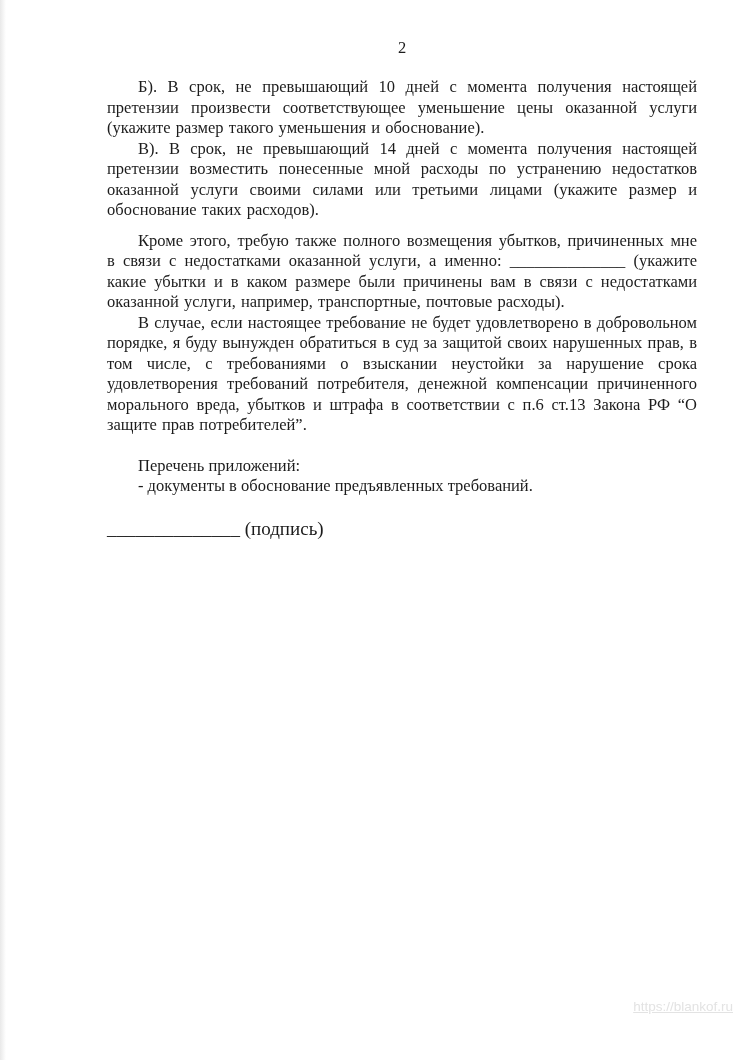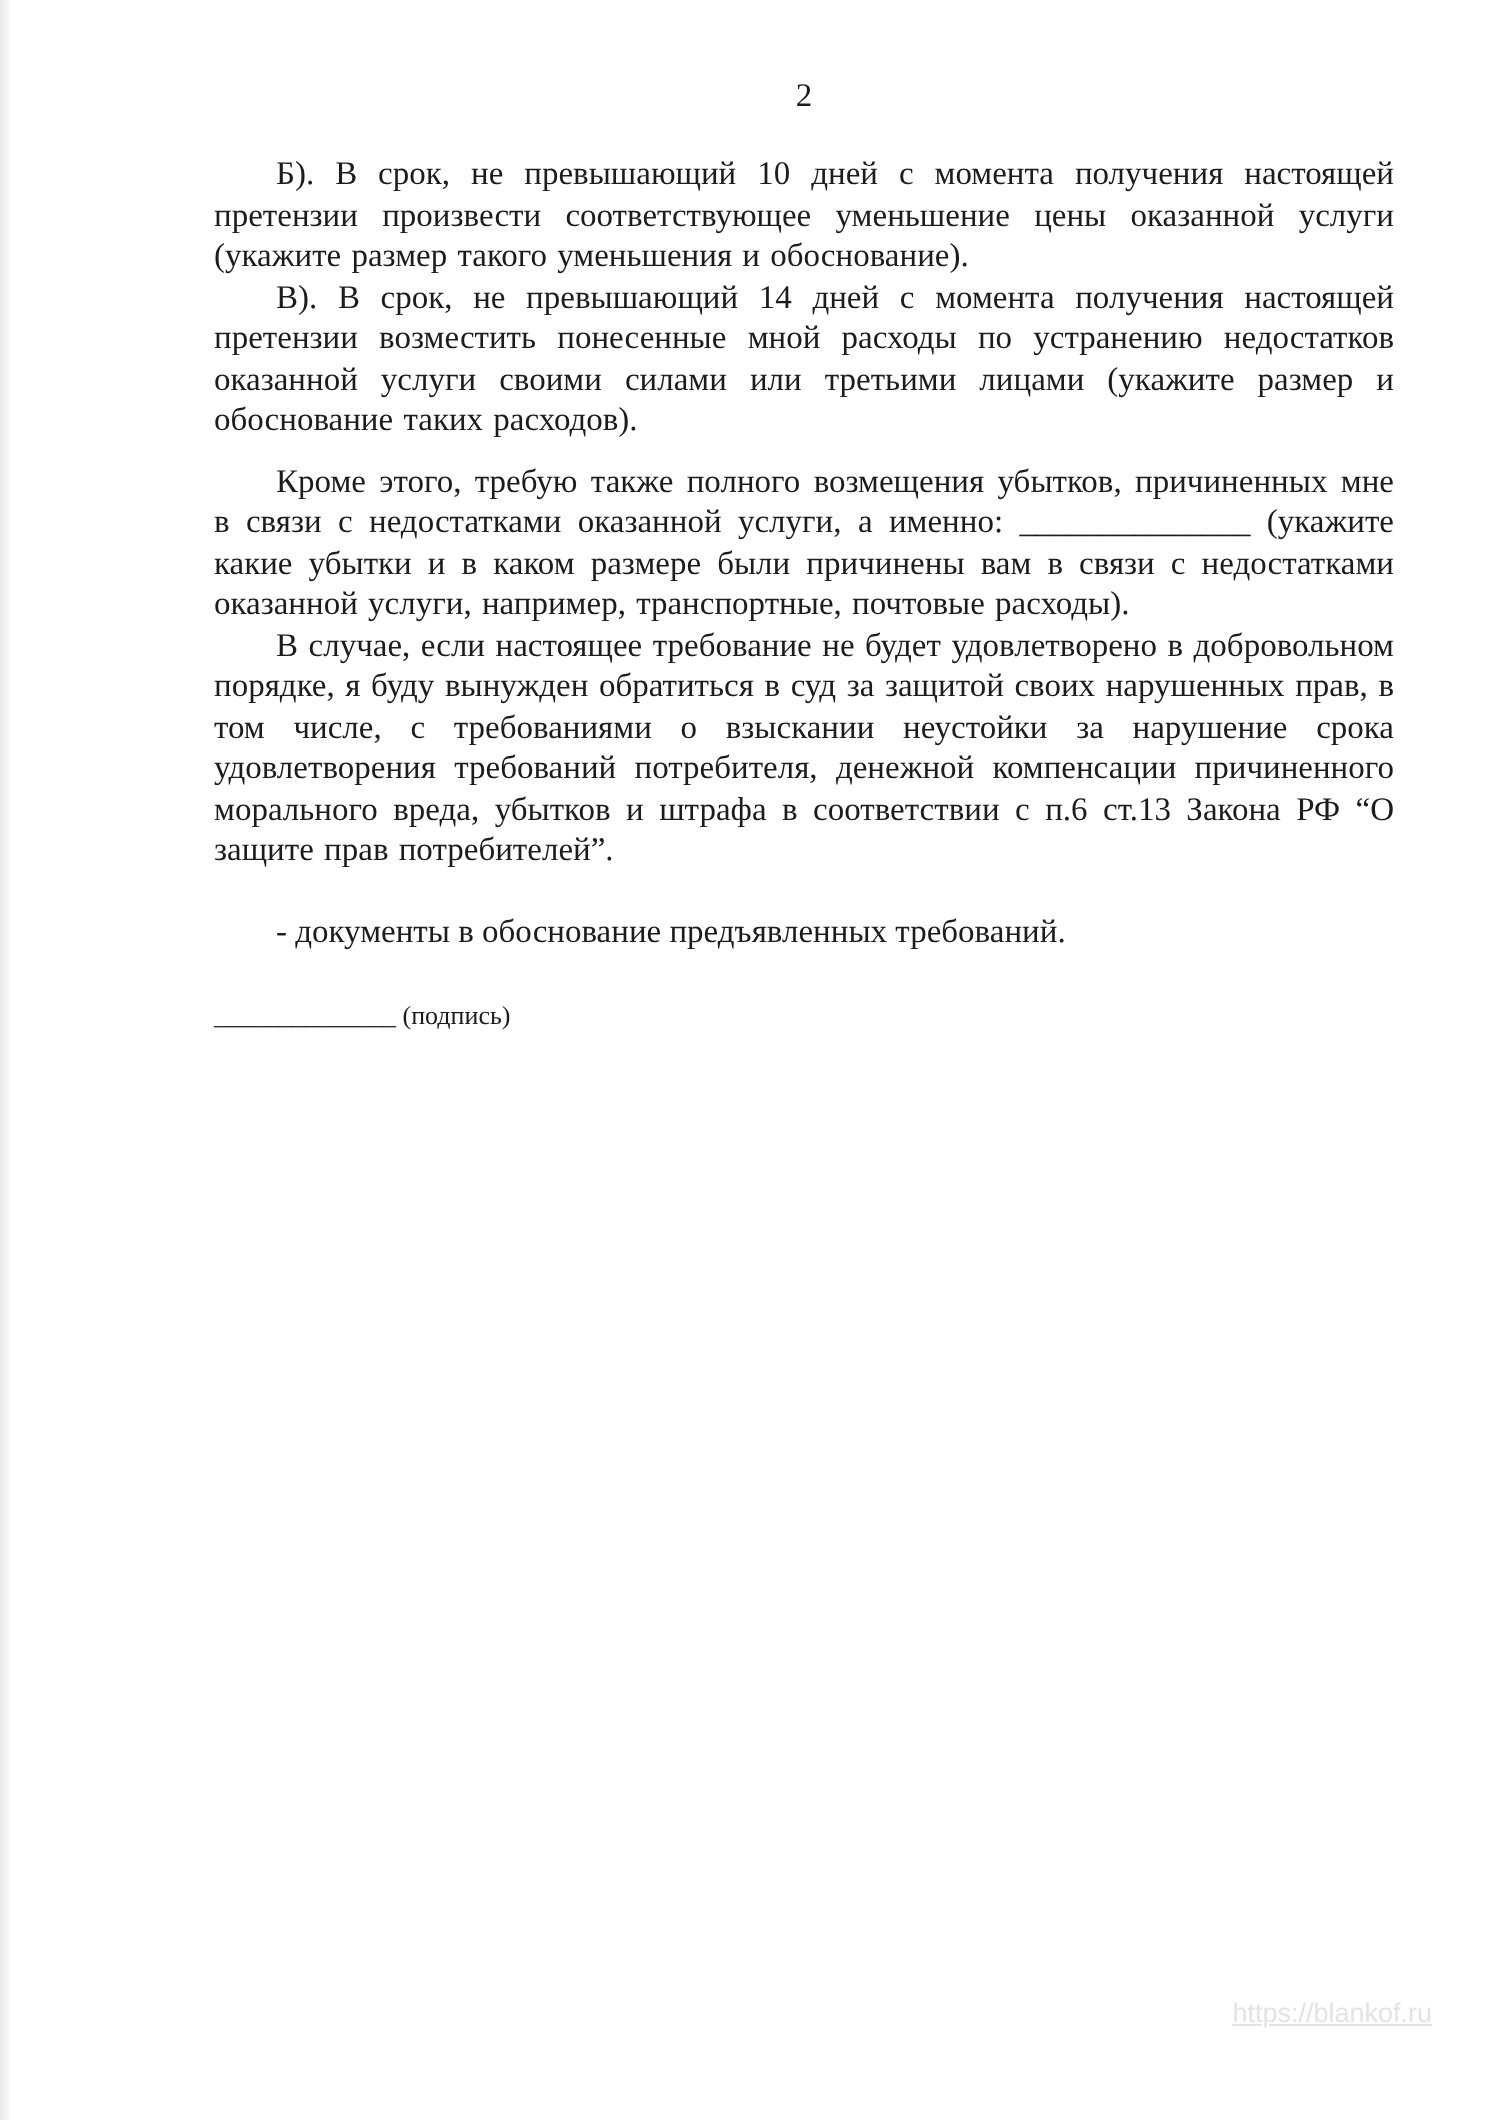--- a/index.html
+++ b/index.html
@@ -45,26 +45,26 @@
   p.gap-before { margin-top: 10px; }
   .attachments { margin-top: 20px; }
   .attachments p {
     margin: 0;
     font-size: 16.5px;
     line-height: 20.5px;
     text-indent: 31px;
   }
   .signature-block { margin-top: 22px; }
   .signature-block div {
-    font-size: 13px;
+    font-size: 19px;
     line-height: 20.5px;
   }
   .watermark {
     position: absolute;
-    right: 34px;
+    right: 17px;
     bottom: 46px;
     font-family: "Liberation Sans", sans-serif;
     font-size: 13.5px;
     color: #e3e3e3;
     text-decoration: underline;
     text-decoration-color: #e3e3e3;
     cursor: pointer;
   }
 </style>
 </head>
@@ -78,20 +78,21 @@
 
   <p class="body-par">Б). В срок, не превышающий 10 дней с момента получения настоящей претензии произвести соответствующее уменьшение цены оказанной услуги (укажите размер такого уменьшения и обоснование).</p>
 
   <p class="body-par">В). В срок, не превышающий 14 дней с момента получения настоящей претензии возместить понесенные мной расходы по устранению недостатков оказанной услуги своими силами или третьими лицами (укажите размер и обоснование таких расходов).</p>
 
   <p class="body-par gap-before">Кроме этого, требую также полного возмещения убытков, причиненных мне в связи с недостатками оказанной услуги, а именно: ______________ (укажите какие убытки и в каком размере были причинены вам в связи с недостатками оказанной услуги, например, транспортные, почтовые расходы).</p>
 
   <p class="body-par">В случае, если настоящее требование не будет удовлетворено в добровольном порядке, я буду вынужден обратиться в суд за защитой своих нарушенных прав, в том числе, с требованиями о взыскании неустойки за нарушение срока удовлетворения требований потребителя, денежной компенсации причиненного морального вреда, убытков и штрафа в соответствии с п.6 ст.13 Закона РФ “О защите прав потребителей”.</p>
 
   <div class="attachments">
+    <p>Перечень приложений:</p>
     <p>- документы в обоснование предъявленных требований.</p>
   </div>
 
   <div class="signature-block">
     <div>______________ (подпись)</div>
   </div>
 
 </div>
 
 <a class="watermark">https://blankof.ru</a>

